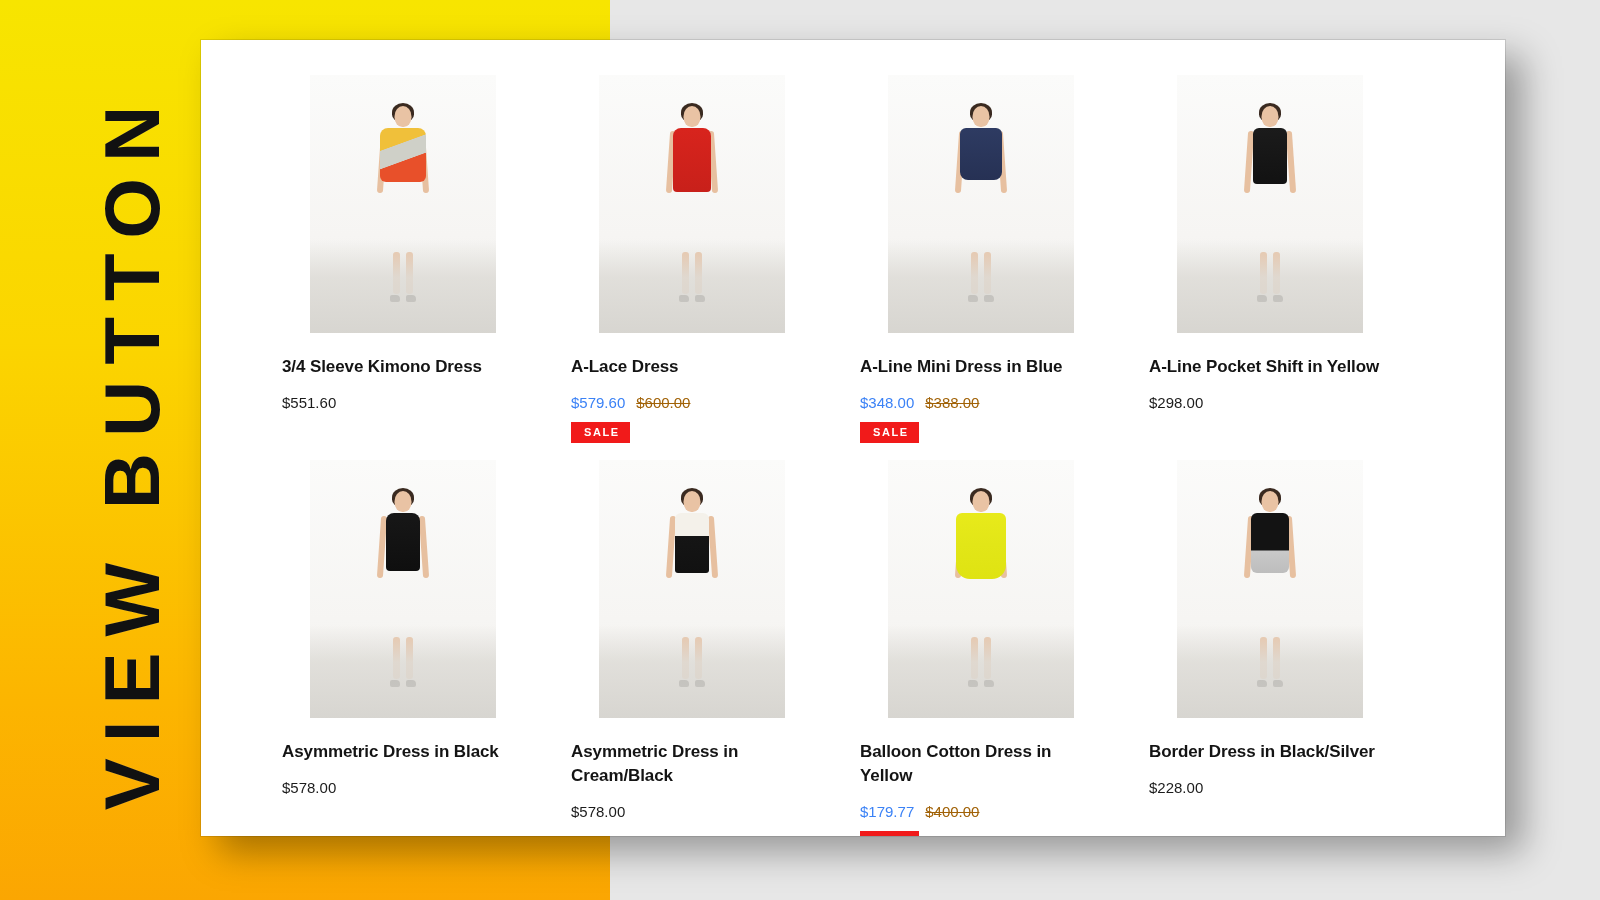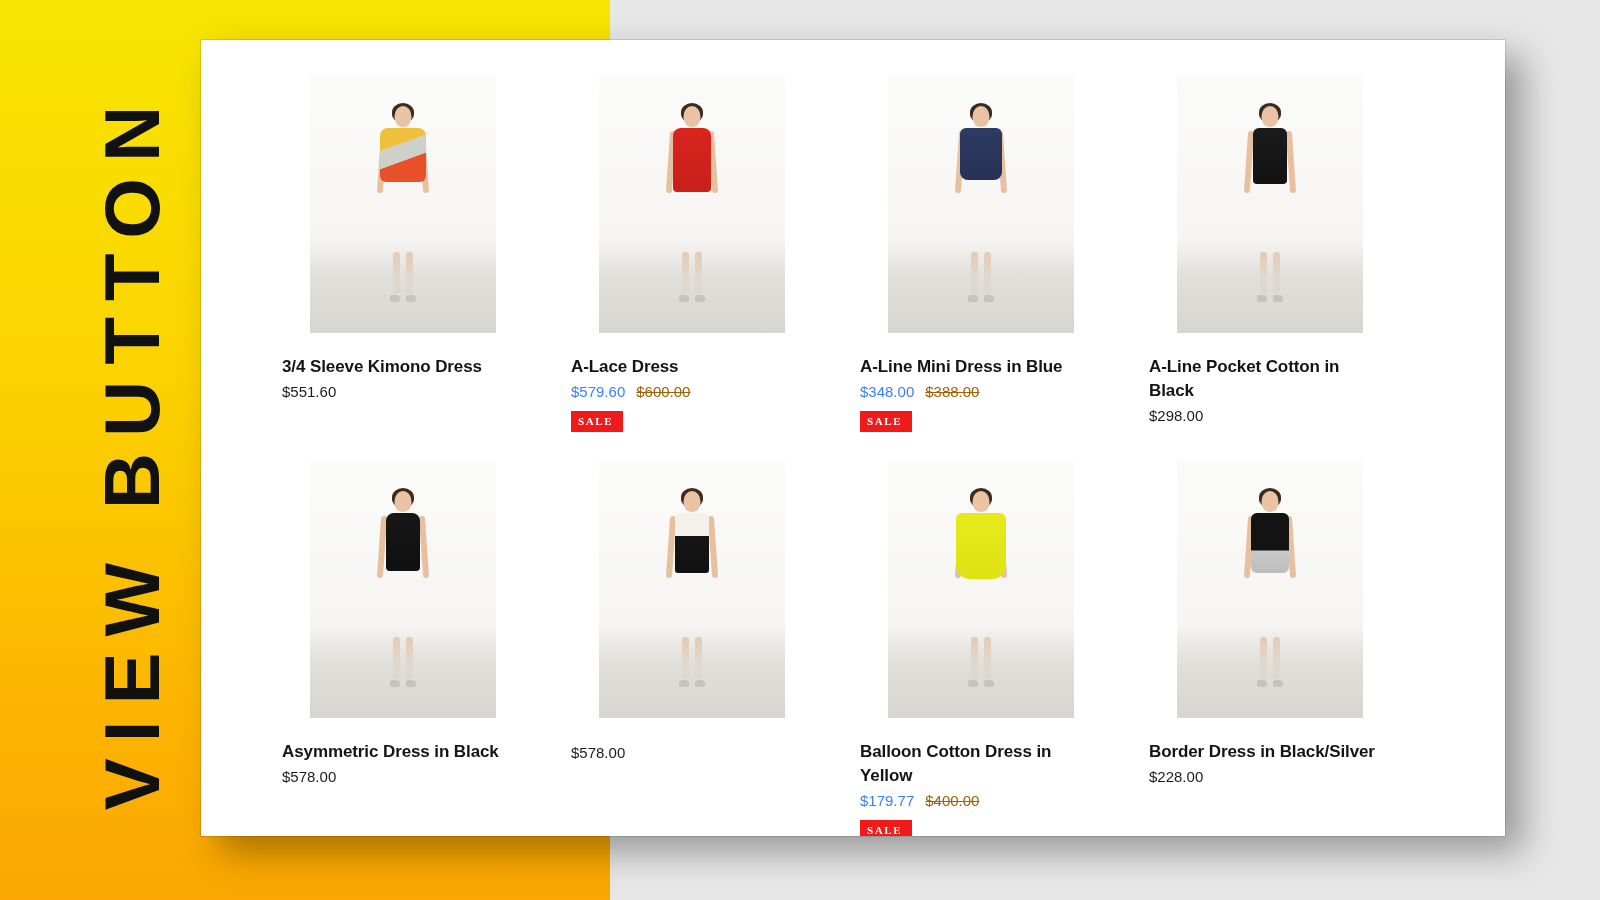--- a/index.html
+++ b/index.html
@@ -99,35 +99,34 @@
   .figure .shoes i { position: absolute; bottom: 0; width: 10px; height: 7px; background: #1a1a1a; border-radius: 2px 4px 2px 2px; }
   .figure .shoes i.l { left: 0; }
   .figure .shoes i.r { right: 0; }
 
   
   .product-info { margin-left: 9px; padding-top: 22px; width: 235px; }
   .product-title {
     font-size: 17px; font-weight: 700; color: #141414;
     line-height: 1.42; letter-spacing: -0.1px;
   }
-  .price-row { margin-top: 4px; display: flex; align-items: flex-end; gap: 11px; }
+  .price-row { margin-top: 15px; display: flex; align-items: flex-end; gap: 11px; }
   .price-current { font-size: 15px; color: #1c1c1c; letter-spacing: 0px; }
   .price-current.sale { color: #3b82f6; }
   .price-old { font-size: 15px; color: #a16207; text-decoration: line-through; }
   .sale-badge {
     display: inline-block;
     margin-top: 11px;
     background: #f11a1a;
     color: #ffffff;
     font-size: 11px;
     font-weight: 700;
     letter-spacing: 1.6px;
-    padding: 5px 10px 5px 7px;
+    padding: 5px 10px 5px 13px;
     line-height: 1;
-    font-family: Liberation Serif, serif;
   }
 </style>
 </head>
 <body>
 
 <div id="stage">
 
   <div id="promo-panel">
     <div id="promo-title">VIEW BUTTON</div>
   </div>
@@ -247,21 +246,21 @@
                 </div>
           <div class="shoes">
                   <i class="l"></i>
                   <i class="r"></i>
                 </div>
         </div>
       </div>
 
     </div>
     <div class="product-info">
-      <div class="product-title">A-Line Pocket Cotton in Black</div>
+      <div class="product-title">A-Line Pocket Shift in Yellow</div>
       <div class="price-row">
         <span class="price-current ">$298.00</span>
 
       </div>
 
     </div>
   </div>
         <div class="product-card">
     <div class="product-media">
       <div class="photo">
@@ -311,20 +310,21 @@
                 </div>
           <div class="shoes">
                   <i class="l"></i>
                   <i class="r"></i>
                 </div>
         </div>
       </div>
 
     </div>
     <div class="product-info">
+      <div class="product-title">Asymmetric Dress in Cream/Black</div>
       <div class="price-row">
         <span class="price-current ">$578.00</span>
 
       </div>
 
     </div>
   </div>
         <div class="product-card">
     <div class="product-media">
       <div class="photo">

